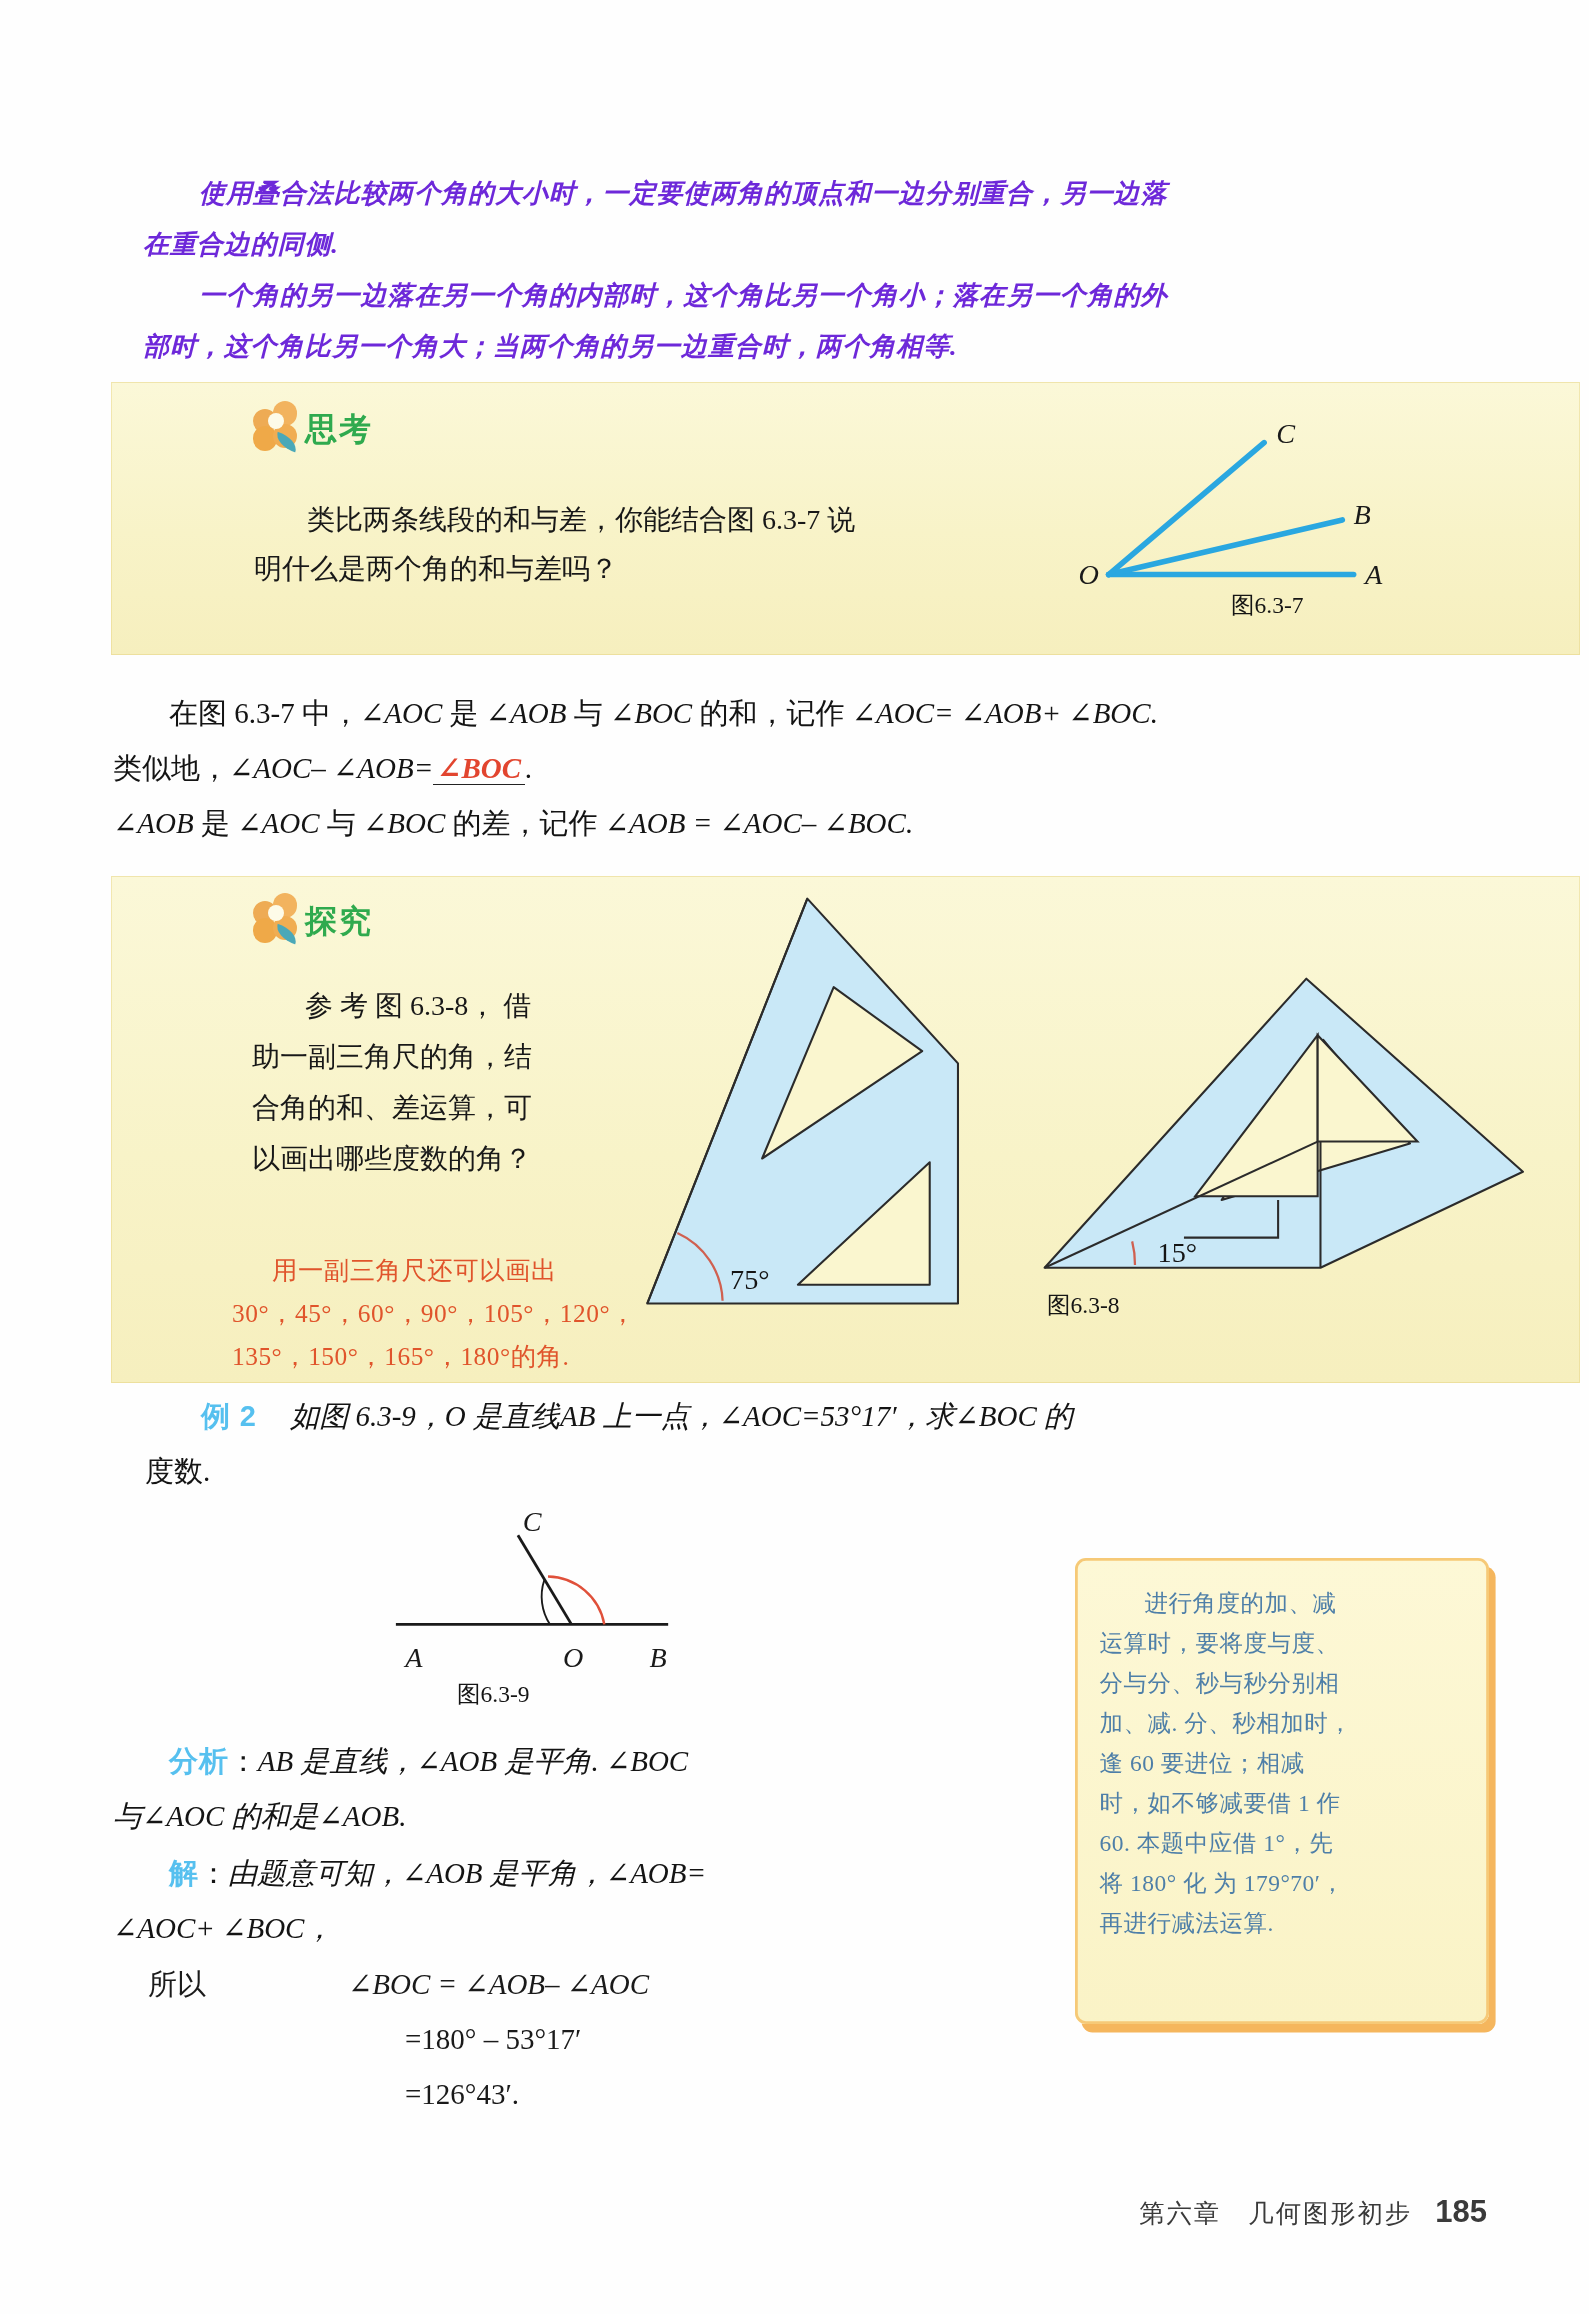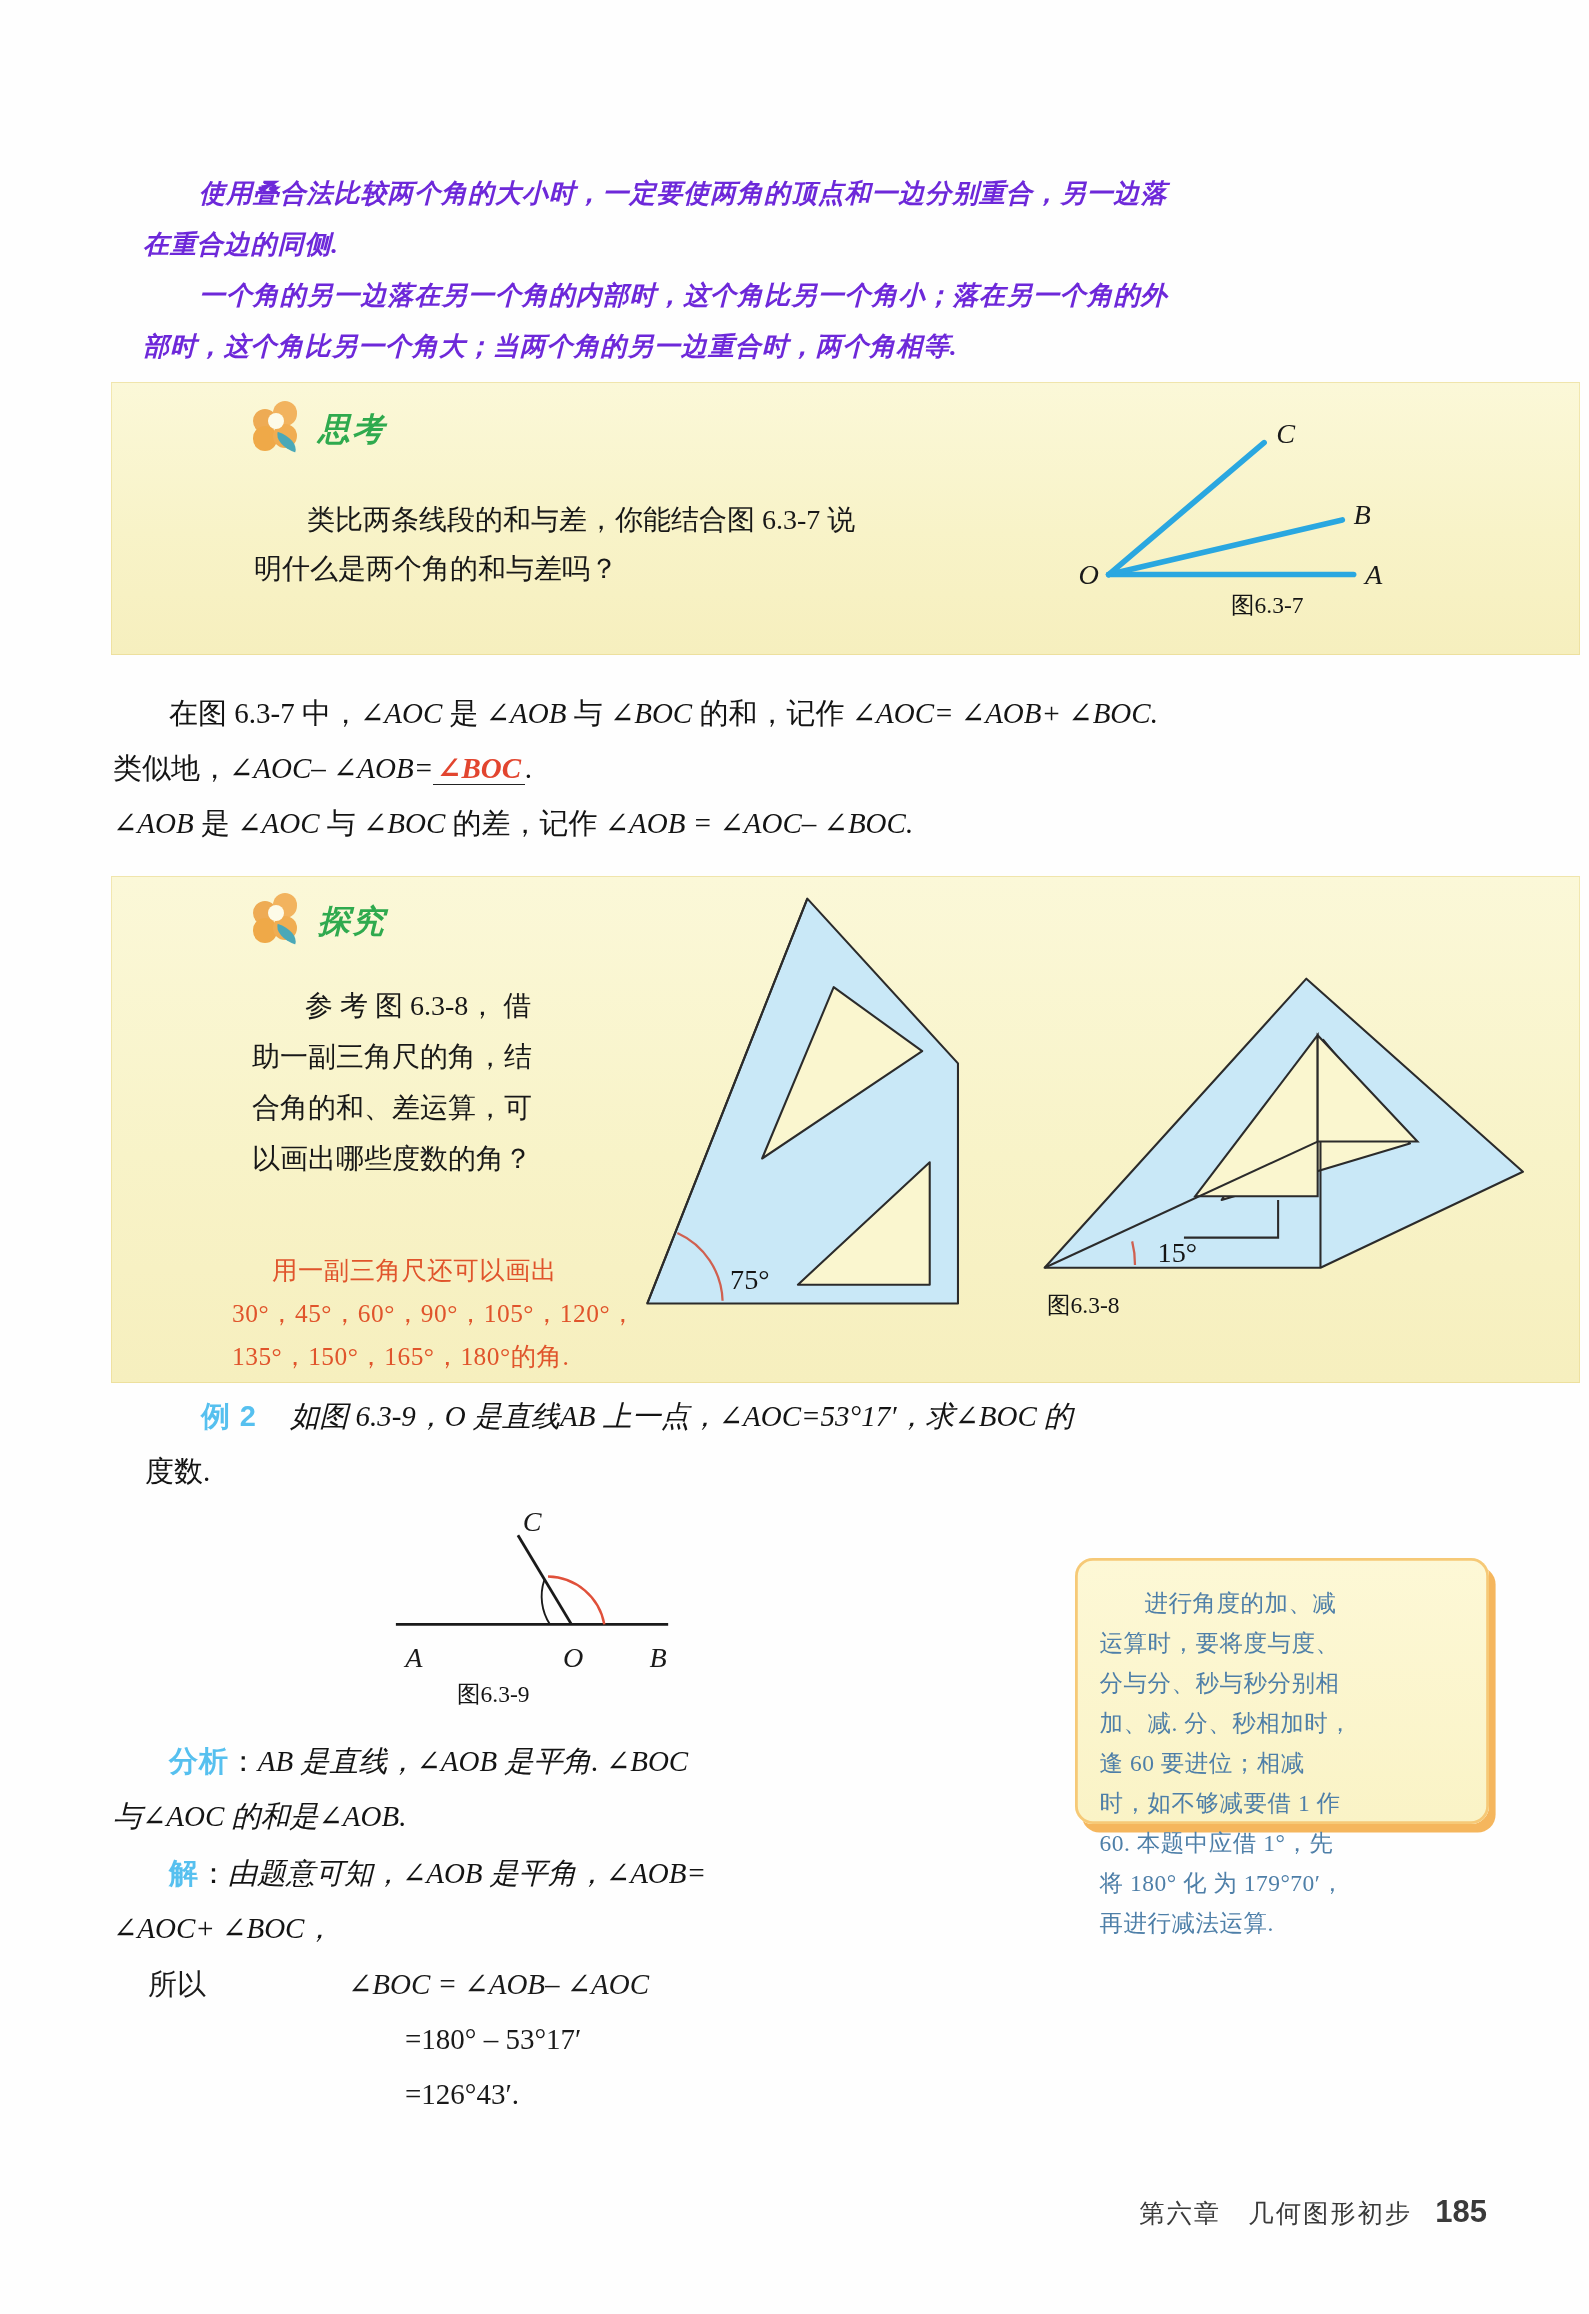--- a/index.html
+++ b/index.html
@@ -37,21 +37,21 @@
   #annot-top p { margin: 0; }
   #annot-top p.indent { text-indent: 56px; }
 
   
   .tintbox {
     background: linear-gradient(180deg,#fbf8d8 0%, #f8f3c8 55%, #f6efbe 100%);
     border: 0;
     box-shadow: 0 0 0 0.9px rgba(226,206,120,.45) inset;
   }
   .boxhead {
-    display: flex; align-items: center; gap: 13px; font-style: italic;
+    display: flex; align-items: center; 
   }
   .boxhead .label {
     color: #2faa4e;
     font-family: "Liberation Sans", "DejaVu Sans", sans-serif;
     font-weight: bold;
     font-size: 32px;
     letter-spacing: 1.9px;
   }
 
   
@@ -120,22 +120,22 @@
   }
   .tag-blue {
     color: #56c0ef;
     font-weight: bold;
     font-family: "Liberation Sans", "DejaVu Sans", sans-serif;
     letter-spacing: 0.9px;
   }
 
   
   #side-note {
-    left: 1075px; top: 1558px; width: 414px; height: 266px;
-    border-radius: 18px;
+    left: 1075px; top: 1558px; width: 414px; height: 466px;
+    border-radius: 11px;
     background: linear-gradient(180deg,#fdf8d6 0%,#faf3c6 100%);
     box-shadow: 6.6px 8.5px 0 0 #f5b65d, 0 0 0 2.8px #f6c977 inset;
   }
   #side-note .note-inner {
     padding: 24.5px 22.6px 0 24.5px;
     color: #4e7fa8;
     font-family: "Liberation Serif", "DejaVu Serif", serif;
     font-size: 23.5px;
     line-height: 40px;
     letter-spacing: 0.5px;

